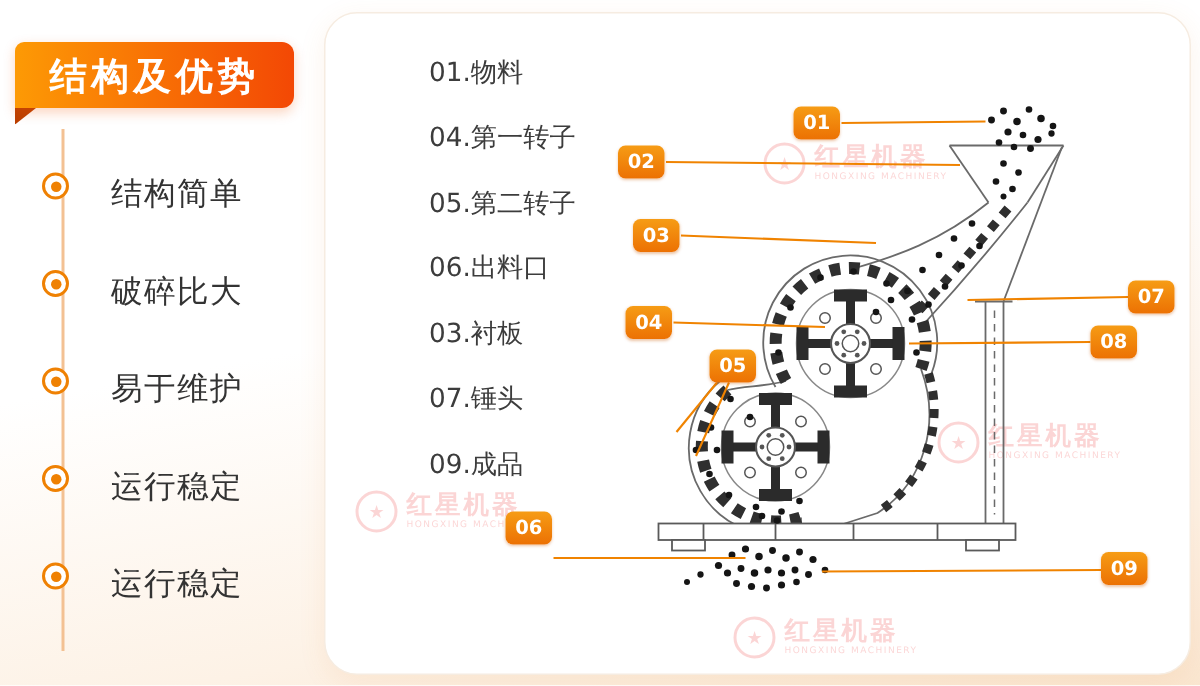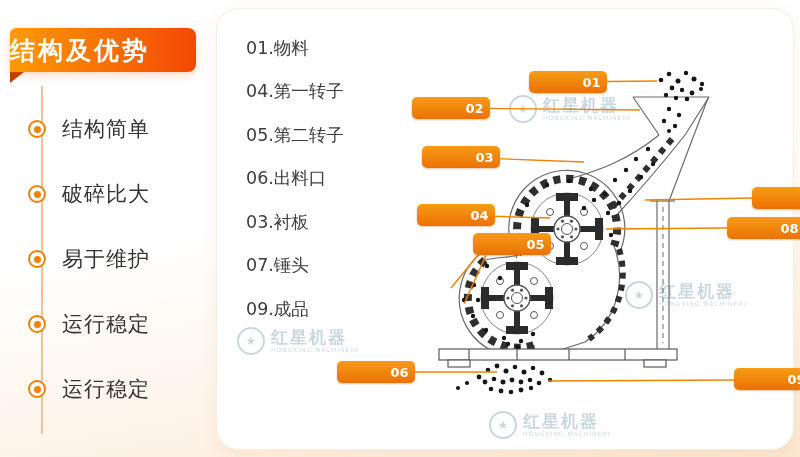--- a/index.html
+++ b/index.html
@@ -7,62 +7,62 @@
     position:relative;width:800px;height:457px;overflow:hidden;
     font-family:"DejaVu Sans","Liberation Sans",sans-serif;
     background:linear-gradient(170deg,#ffffff 45%,#fdf2e6 80%,#fae6d0 100%);
   }
   
   .banner{
     position:absolute;left:10px;top:28px;width:186px;height:44px;
     background:linear-gradient(90deg,#fd9a05,#f34805);
     border-radius:6px 8px 8px 0;
     color:#fff;font-size:25px;font-weight:bold;letter-spacing:3px;
-    display:flex;align-items:center;justify-content:flex-start;
+    display:flex;align-items:center;justify-content:center;
     box-shadow:0 3px 8px rgba(240,90,10,.25);
     z-index:5;
   }
   .banner-fold{
     position:absolute;left:10px;top:72px;width:14px;height:11px;
     background:#bb3f00;clip-path:polygon(0 0,100% 0,0 100%);
   }
   .rail{
     position:absolute;left:41px;top:86px;width:2px;height:348px;
     background:#f3c193;
   }
   .adv{
-    position:absolute;left:28px;display:flex;align-items:center;gap:16px;z-index:2;
+    position:absolute;left:28px;display:flex;gap:28px;z-index:2;
   }
   .adv-icon{
     width:14px;height:14px;border:2px solid #ef8103;border-radius:50%;
     background:#fff;display:flex;align-items:center;justify-content:center;flex:0 0 auto;
   }
   .adv-icon span{width:7px;height:7px;border-radius:50%;background:#ef8103;}
   .adv-label{font-size:21px;color:#333;font-weight:500;letter-spacing:1px;}
   
   .card{
     position:absolute;left:216px;top:8px;width:576px;height:440px;
     background:#fff;border-radius:22px;border:1px solid #f6ece1;
     box-shadow:0 5px 18px rgba(230,140,60,.10);
   }
-  .watermark{position:absolute;display:flex;align-items:center;gap:6px;color:#0c4a6e;opacity:.22;z-index:1;}
+  .watermark{position:absolute;display:flex;align-items:center;gap:6px;color:#ef4444;opacity:.22;z-index:1;}
   .wm-gear{width:24px;height:24px;border:2px solid currentColor;border-radius:50%;
     display:flex;align-items:center;justify-content:center;font-size:12px;}
   .wm-text{display:flex;flex-direction:column;line-height:1.15;}
   .wm-text b{font-size:17px;font-weight:bold;letter-spacing:2px;}
   .wm-text i{font-size:6px;font-style:normal;letter-spacing:1px;}
   .diagram-svg{position:absolute;left:0;top:0;z-index:2;pointer-events:none;}
   .parts{position:absolute;left:29px;top:17px;z-index:3;}
-  .part-item{height:43.5px;display:flex;align-items:center;font-size:17.5px;color:#3c3c3c;}
+  .part-item{height:43.5px;display:flex;align-items:center;font-size:17.5px;color:#3c3c3c;margin-left:40px;}
   .callout{
     position:absolute;width:31px;height:22px;border-radius:5px;
     background:linear-gradient(180deg,#f69c15,#ec7103);
     color:#fff;font-size:13px;font-weight:bold;
     display:flex;align-items:center;justify-content:center;
-    box-shadow:0 1px 2px rgba(200,90,0,.35);z-index:4;padding-left:47px;
+    box-shadow:0 1px 2px rgba(200,90,0,.35);z-index:4;
   }
 </style>
 </head>
 <body>
 
 <div class="stage">
 
   <div class="banner">
     <span>结构及优势</span>
   </div>
@@ -344,19 +344,19 @@
       <div class="part-item">03.衬板</div>
       <div class="part-item">07.锤头</div>
       <div class="part-item">09.成品</div>
     </div>
 
     <div class="callout" style="left:312px;top:62px">01</div>
     <div class="callout" style="left:195px;top:88px">02</div>
     <div class="callout" style="left:205px;top:137px">03</div>
     <div class="callout" style="left:200px;top:195px">04</div>
     <div class="callout" style="left:256px;top:224px">05</div>
-    <div class="callout" style="left:120px;top:352px">06</div>
+    <div class="callout" style="left:120px;top:332px">06</div>
     <div class="callout" style="left:535px;top:178px">07</div>
     <div class="callout" style="left:510px;top:208px">08</div>
     <div class="callout" style="left:517px;top:359px">09</div>
 
   </div>
 </div>
 
 </body></html>

